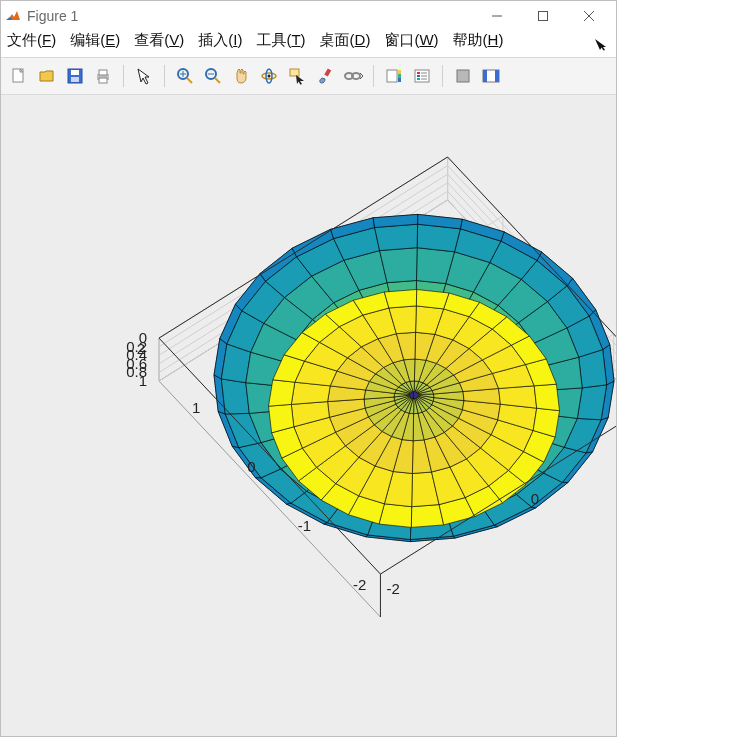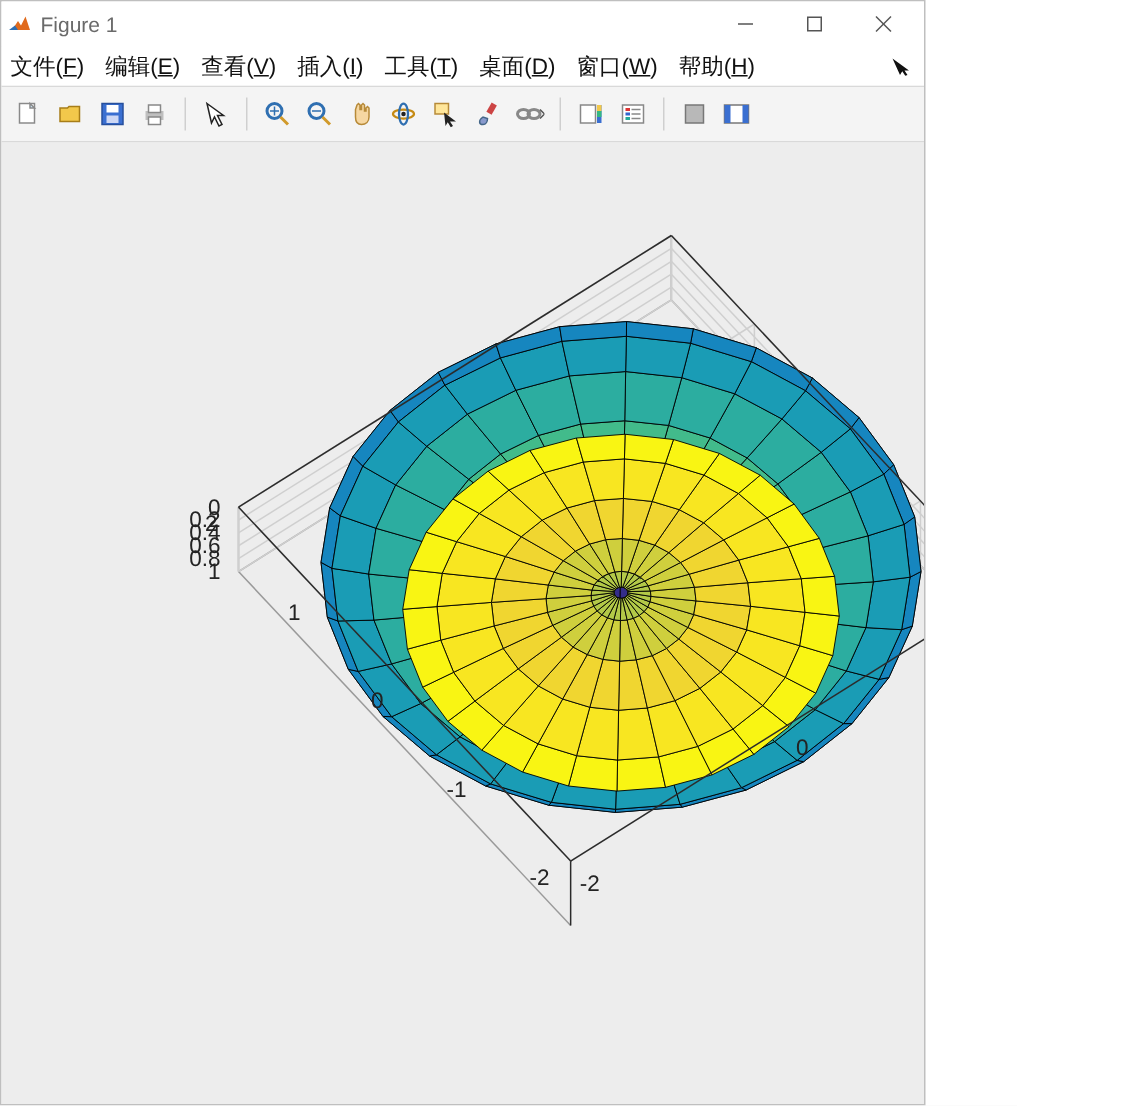--- a/index.html
+++ b/index.html
@@ -3,21 +3,21 @@
 <meta charset="utf-8">
 <style>
   html, body { margin:0; padding:0; font-family:"Microsoft YaHei","Segoe UI",sans-serif; font-size:13px; color:#222; background:#fff; }
   .window { width:617px; height:737px; display:flex; flex-direction:column; border:1px solid #bfbfbf; box-sizing:border-box; background:#fff; }
   .titlebar { height:30px; display:flex; align-items:center; padding:0 4px; background:#fff; color:#6a6a6a; font-size:14px; }
   .titlebar .app-icon { width:16px; height:16px; margin-right:6px; }
   .titlebar .spacer { flex:1; }
   .titlebar .win-btn { width:46px; height:30px; display:flex; align-items:center; justify-content:center; color:#555; }
   .titlebar .win-btn svg { display:block; }
 
-  .menubar { height:26px; display:flex; align-items:center; padding:0 6px; gap:14px; background:#fff; font-size:15px; color:#111; position:relative; }
+  .menubar { height:26px; display:flex; padding:0 6px; gap:14px; background:#fff; font-size:15px; color:#111; position:relative; }
   .menubar .menu-item span.ul { text-decoration:underline; }
   .menubar .dock { position:absolute; right:8px; top:6px; }
 
   .toolbar { height:32px; display:flex; align-items:center; padding:2px 6px; gap:4px; background:#f4f4f4; border-top:1px solid #d9d9d9; border-bottom:1px solid #d9d9d9; }
   .toolbar .sep { width:1px; height:22px; background:#cfcfcf; margin:0 4px; }
   .toolbar .tbtn { width:24px; height:24px; display:flex; align-items:center; justify-content:center; border-radius:2px; }
 
   .figure-area { flex:1; background:#ededed; position:relative; overflow:hidden; }
   .axes-canvas { position:absolute; left:48px; top:22px; }
   .tick-label { font-size:15px; fill:#232323; font-family:sans-serif; }

